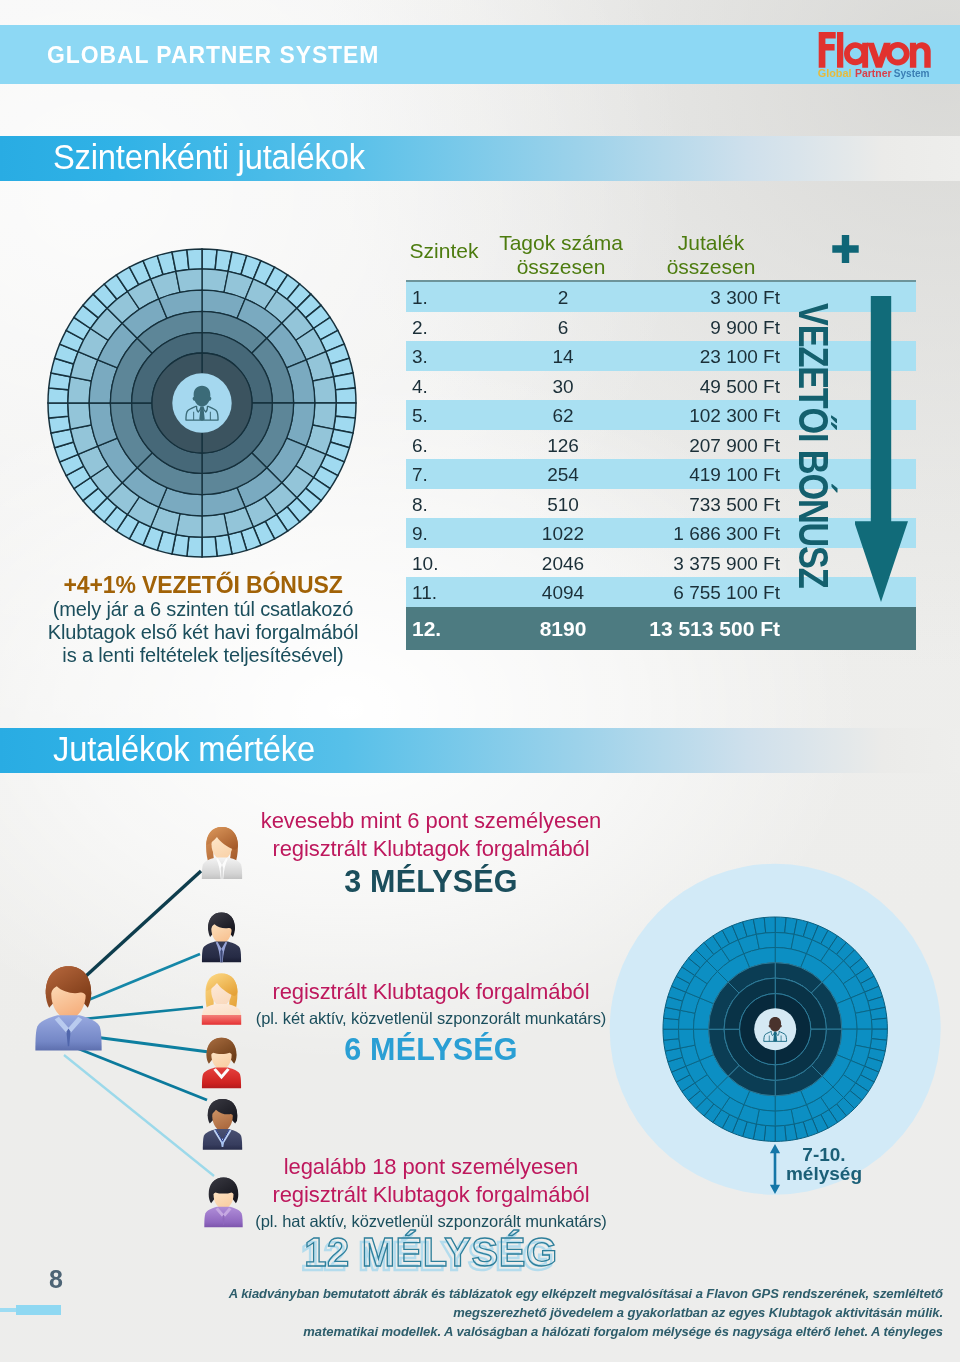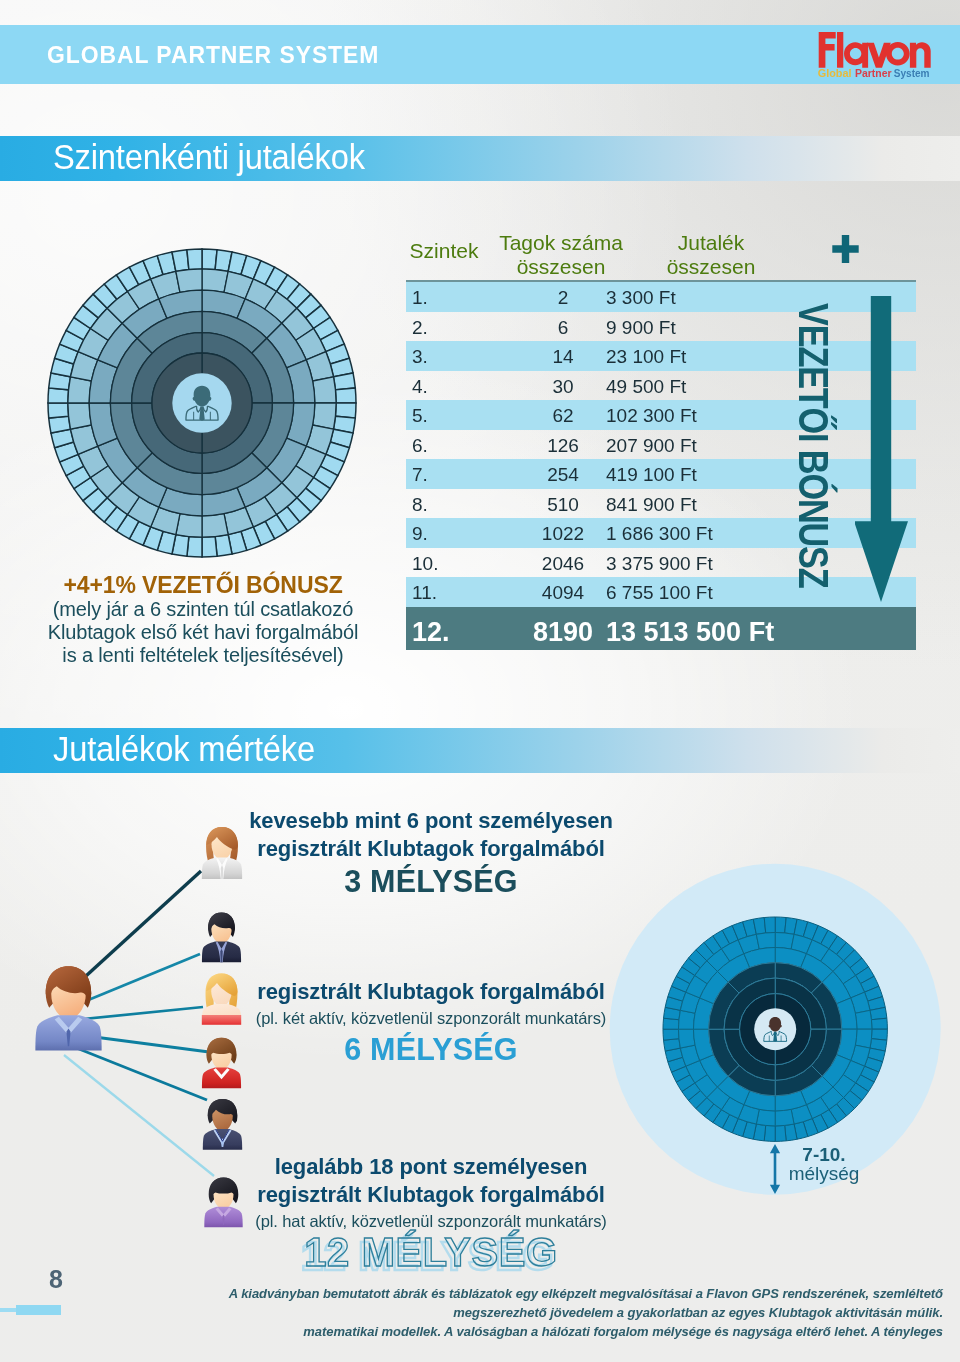--- a/index.html
+++ b/index.html
@@ -67,26 +67,26 @@
   .th-com{ left:225px; width:160px; top:-1px; line-height:24px; }
   .th-plus{ left:426.4px; width:27px; top:3.3px; }
   .th-plus .sr{ position:absolute; width:1px; height:1px; overflow:hidden; clip:rect(0 0 0 0); }
   .tbl-rule{ position:absolute; left:0; top:48px; width:510px; height:2.2px; background:#6d949a; }
   .trow{
     position:relative; height:29.5px; white-space:nowrap;
   }
   .trow.alt{ background:#a9e0f2; }
   .trow .c-lvl{ position:absolute; left:6px; width:60px; text-align:left; }
   .trow .c-mem{ position:absolute; left:74px; width:166px; text-align:center; }
-  .trow .c-com{ position:absolute; left:200px; width:174px; }
+  .trow .c-com{ position:absolute; left:200px; width:174px; text-align:right; }
   .trow > div{ position:absolute; }
   .trow span{ color:#1b2f38; font-size:19px; font-weight:400; }
   .trow .c-lvl, .trow .c-mem, .trow .c-com{ top:5px; }
   .trow.total{ height:43px; background:#4d7b81; }
-  .trow.total span{ color:#ffffff; font-weight:700; font-size:27px; }
+  .trow.total span{ color:#ffffff; font-weight:700; font-size:21px; }
   .trow.total .c-lvl, .trow.total .c-mem, .trow.total .c-com{ top:10px; }
 
   
   .bonus-vert{
     position:absolute; left:796.5px; top:303px;
     width:0; height:0;
     transform:rotate(90deg);
     transform-origin:0 0;
   }
   .bonus-vert > span{
@@ -130,21 +130,21 @@
   #av-3{ left:201px; top:971px; }
   #av-4{ left:201px; top:1036px; }
   #av-5{ left:202px; top:1097px; }
   #av-6{ left:203px; top:1176px; }
 
   
   #connectors{ position:absolute; left:0; top:780px; z-index:2; }
 
   
   .rate-blk{ position:absolute; text-align:center; width:380px; left:241px; }
-  .rate-blk .r1,.rate-blk .r2{ font-size:22px; color:#0c4a6e; line-height:27.8px; letter-spacing:-0.1px;font-weight:bold;}
+  .rate-blk .r1,.rate-blk .r2{ font-size:22px; color:#be185d; line-height:27.8px; letter-spacing:-0.1px;}
   .rate-blk .rn{ font-size:16.5px; color:#1b4e5c; line-height:25px; letter-spacing:-0.1px;}
   .rate-blk .rd{ font-size:30.5px; font-weight:700; letter-spacing:0.2px; line-height:36px; }
   #rate-1{ top:807px; }
   #rate-1 .rd{ color:#1b4e5c; }
   #rate-2{ top:978px; }
   #rate-2 .rd{ color:#2a9fd4; }
   #rate-3{ top:1153px; }
   #rate-3 .rd{
     position:relative; height:36px;
     color:transparent; font-size:40px;
@@ -178,21 +178,21 @@
     line-height:18.8px; color:#2d5d6b; letter-spacing:-0.05px;
   }
 
   
   .depth-arrow{ position:absolute; left:768px; top:1144px; }
   .depth-lbl{
     position:absolute; left:779px; top:1145px; width:90px;
     color:#1b5f77; font-size:19px; line-height:19px; text-align:center;
   }
   .depth-lbl .d1{ font-weight:700; font-size:19px; }
-  .depth-lbl .d2{ font-weight:400; font-size:19px; }
+  .depth-lbl .d2{ font-weight:700; font-size:19px; }
 </style>
 </head>
 <body>
 
 <div class="page">
   <div class="bg-sheen"></div>
 
   <div class="hdr-bar"></div>
   <div class="hdr-title">GLOBAL PARTNER SYSTEM</div>
 
@@ -274,21 +274,21 @@
           <div class="c-com"><span>207 900 Ft</span></div>
         </div>
         <div class="trow alt">
           <div class="c-lvl"><span>7.</span></div>
           <div class="c-mem"><span>254</span></div>
           <div class="c-com"><span>419 100 Ft</span></div>
         </div>
         <div class="trow">
           <div class="c-lvl"><span>8.</span></div>
           <div class="c-mem"><span>510</span></div>
-          <div class="c-com"><span>841 900 Ft</span></div>
+          <div class="c-com"><span>733 500 Ft</span></div>
         </div>
         <div class="trow alt">
           <div class="c-lvl"><span>9.</span></div>
           <div class="c-mem"><span>1022</span></div>
           <div class="c-com"><span>1 686 300 Ft</span></div>
         </div>
         <div class="trow">
           <div class="c-lvl"><span>10.</span></div>
           <div class="c-mem"><span>2046</span></div>
           <div class="c-com"><span>3 375 900 Ft</span></div>

